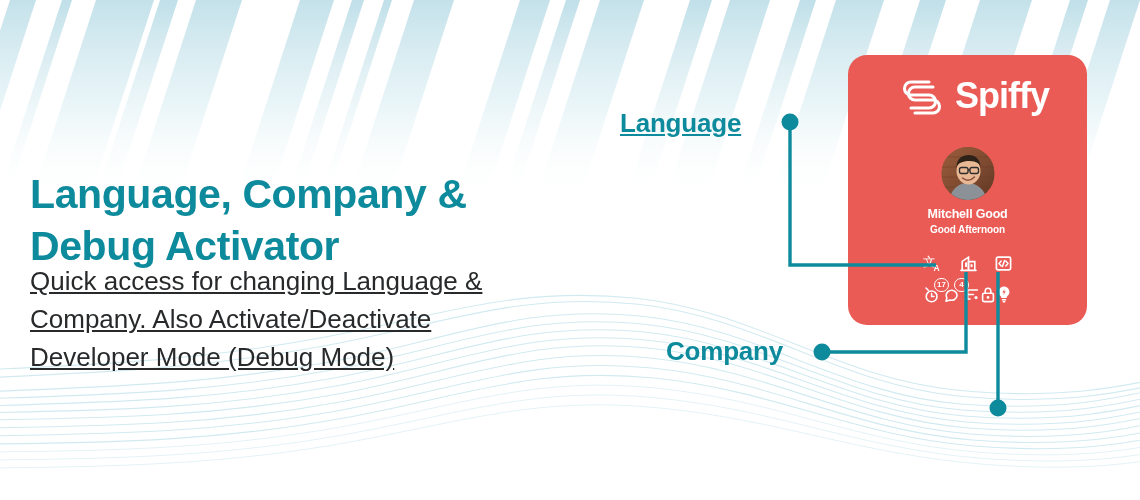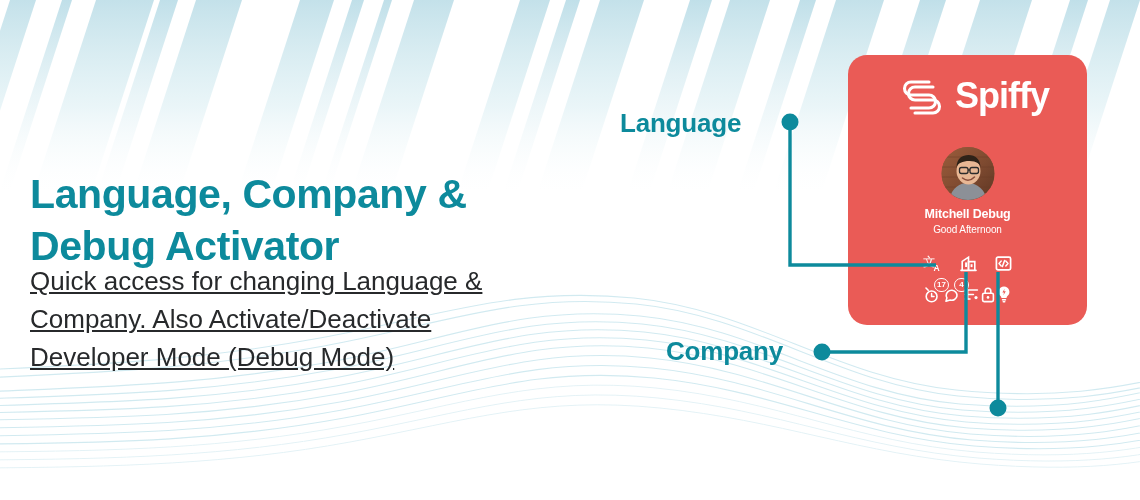--- a/index.html
+++ b/index.html
@@ -39,21 +39,21 @@
 
   
   .callout {
     position:absolute;
     color:#0d8a9c;
     font-size:26px;
     font-weight:bold;
     letter-spacing:-0.2px;
     white-space:nowrap;
   }
-  #callout-language { left:620px; top:108px; }
+  #callout-language { left:620px; top:108px;text-decoration:underline; }
   #callout-company  { left:666px; top:336px; }
   #callout-debug    { left:630px; top:392px; }
 
   
   .card {
     position:absolute;
     left:848px; top:55px;
     width:239px; height:270px;
     background:#ea5b56;
     border-radius:19px;
@@ -84,21 +84,21 @@
     color:#ffffff;
     font-size:12.5px;
     font-weight:bold;
     letter-spacing:-0.2px;
   }
   .greeting {
     position:absolute; left:0; right:0; top:169px;
     text-align:center;
     color:#ffffff;
     font-size:10px;
-    font-weight:normal;
+    font-weight:bold;
     letter-spacing:-0.1px;
   }
   .icon-row-top {
     position:absolute; left:0; right:0; top:199px;
     display:flex; align-items:center; justify-content:center; gap:18px;
   }
   .icon-row-bottom {
     position:absolute; left:0; right:0; top:229px;
     display:flex; align-items:center; justify-content:center; 
   }
@@ -250,21 +250,21 @@
         <g stroke="#2c2c2c" stroke-width="1.3" fill="none">
           <rect x="18" y="20.5" width="8.5" height="6" rx="2"></rect>
           <rect x="28.5" y="20.5" width="8.5" height="6" rx="2"></rect>
           <line x1="26.5" y1="23" x2="28.5" y2="23"></line>
         </g>
 
         <path d="M21,31 Q27,36 33,30" stroke="#8a4f3c" stroke-width="1.6" fill="none" stroke-linecap="round"></path>
       </svg>
     </div>
 
-    <div class="user-name">Mitchell Debug</div>
+    <div class="user-name">Mitchell Good</div>
     <div class="greeting">Good Afternoon</div>
 
     <div class="icon-row-top">
 
       <span class="ic">
         <svg width="19" height="18" viewBox="0 0 19 18">
           <text x="0" y="12" font-family="'DejaVu Sans', sans-serif" font-size="12.5" fill="#ffffff">文</text>
           <text x="10.5" y="16.5" font-family="'Liberation Sans', sans-serif" font-size="8.5" font-weight="bold" fill="#ffffff">A</text>
         </svg>
       </span>

